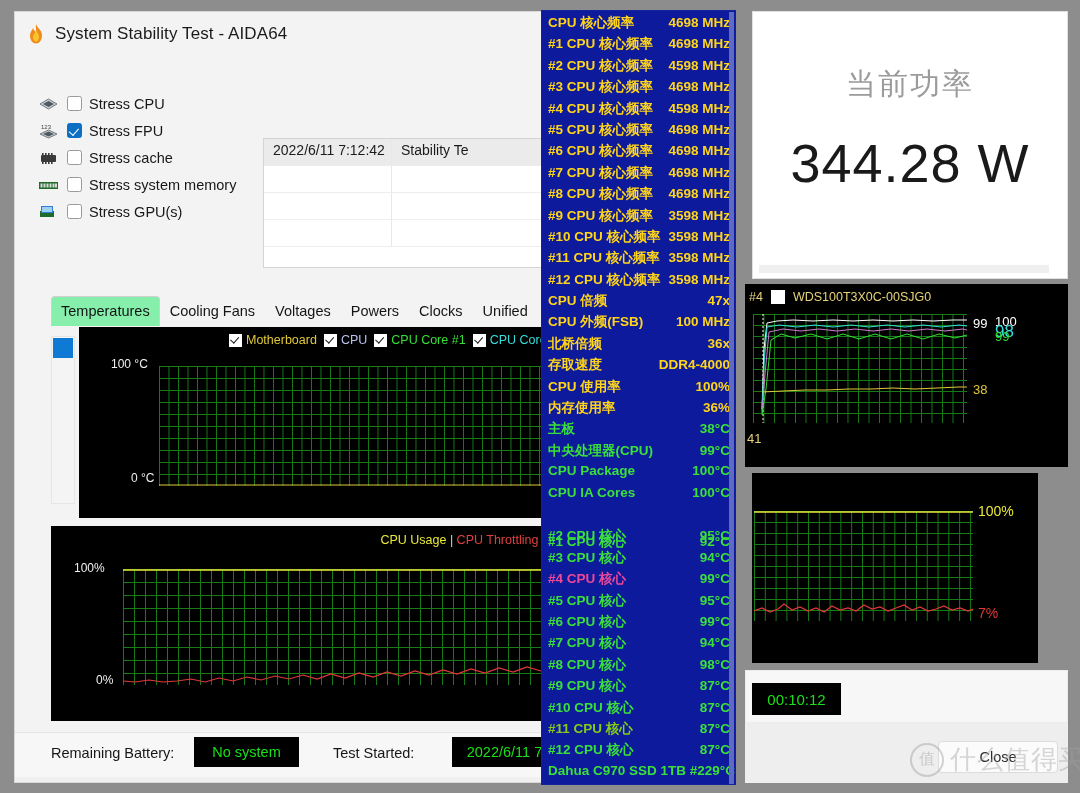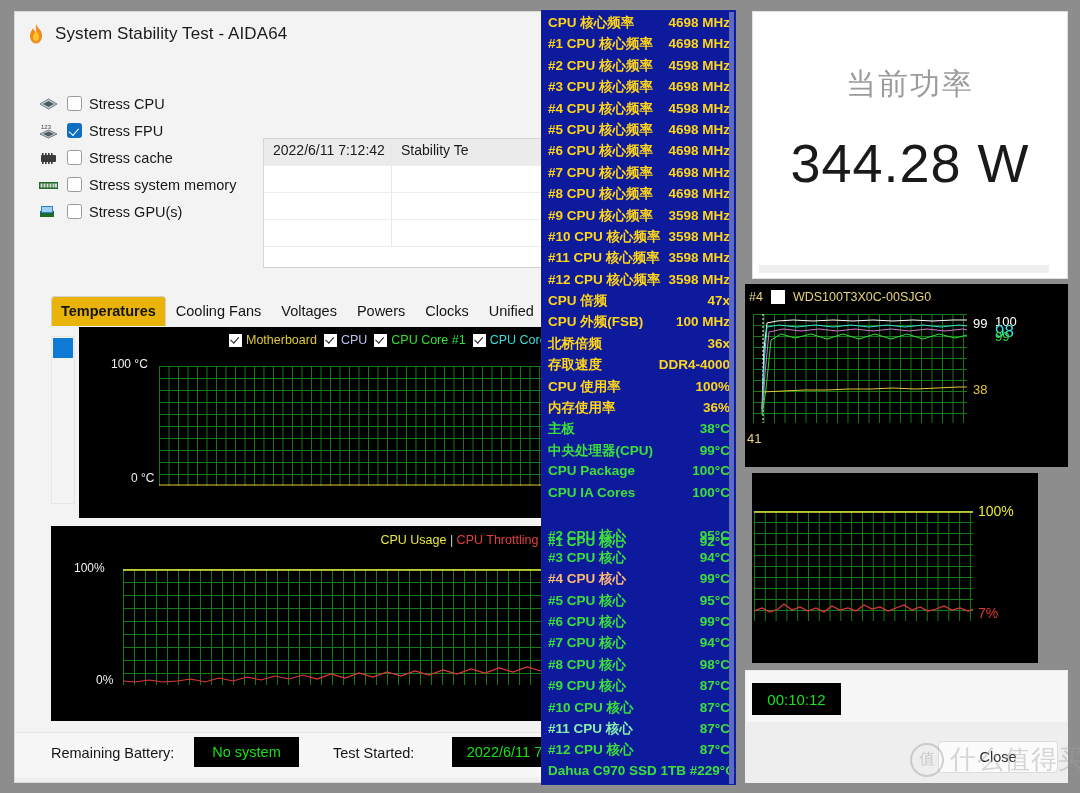--- a/index.html
+++ b/index.html
@@ -58,21 +58,21 @@
     border-right:1px solid #e8e8e8;white-space:nowrap;overflow:hidden;
   }
   .c1{width:128px;flex:none;} .c2{width:175px;flex:none;}
 
   
   .tabs{position:absolute;left:36px;top:240px;display:flex;align-items:flex-end;}
   .tab{
     font-size:14.5px;color:#141414;padding:6px 9px 7px;white-space:nowrap;
     border:1px solid transparent;border-bottom:none;box-sizing:border-box;
   }
-  .tab.active{background:#eab308;border-color:#d0d0d0;border-radius:4px 4px 0 0;font-weight:bold;}
+  .tab.active{background:#86efac;border-color:#d0d0d0;border-radius:4px 4px 0 0;}
 
   
   .temp-block{position:absolute;left:36px;top:271px;width:505px;height:191px;}
   .temp-slider{
     position:absolute;left:0;top:9px;width:24px;height:168px;
     background:#f4f4f4;border:1px solid #e6e6e6;box-sizing:border-box;
   }
   .temp-slider .thumb{position:absolute;left:1px;top:1px;width:20px;height:20px;background:#0d7ad4;}
   .graph{position:relative;background:#000;overflow:hidden;}
   .legend-row{
@@ -468,21 +468,21 @@
         </div>
         <div class="srow">
           <span class="sname" style="color: rgb(58, 224, 58);"> #2 CPU 核心</span>
           <span class="sval" style="color: rgb(58, 224, 58);">95°C</span>
         </div>
         <div class="srow">
           <span class="sname" style="color: rgb(58, 224, 58);"> #3 CPU 核心</span>
           <span class="sval" style="color: rgb(58, 224, 58);">94°C</span>
         </div>
         <div class="srow">
-          <span class="sname" style="color: #fdba74;"> #4 CPU 核心</span>
+          <span class="sname" style="color: #ec4899;"> #4 CPU 核心</span>
           <span class="sval" style="color: rgb(58, 224, 58);">99°C</span>
         </div>
         <div class="srow">
           <span class="sname" style="color: rgb(58, 224, 58);"> #5 CPU 核心</span>
           <span class="sval" style="color: rgb(58, 224, 58);">95°C</span>
         </div>
         <div class="srow">
           <span class="sname" style="color: rgb(58, 224, 58);"> #6 CPU 核心</span>
           <span class="sval" style="color: rgb(58, 224, 58);">99°C</span>
         </div>
@@ -496,21 +496,21 @@
         </div>
         <div class="srow">
           <span class="sname" style="color: rgb(58, 224, 58);"> #9 CPU 核心</span>
           <span class="sval" style="color: rgb(58, 224, 58);">87°C</span>
         </div>
         <div class="srow">
           <span class="sname" style="color: rgb(58, 224, 58);"> #10 CPU 核心</span>
           <span class="sval" style="color: rgb(58, 224, 58);">87°C</span>
         </div>
         <div class="srow">
-          <span class="sname" style="color: #86efac;"> #11 CPU 核心</span>
+          <span class="sname" style="color: #84cc16;"> #11 CPU 核心</span>
           <span class="sval" style="color: rgb(58, 224, 58);">87°C</span>
         </div>
         <div class="srow">
           <span class="sname" style="color: rgb(58, 224, 58);"> #12 CPU 核心</span>
           <span class="sval" style="color: rgb(58, 224, 58);">87°C</span>
         </div>
         <div class="srow">
           <span class="sname" style="color: rgb(58, 224, 58);">Dahua C970 SSD 1TB #2</span>
           <span class="sval" style="color: rgb(58, 224, 58);">29°C</span>
         </div>

